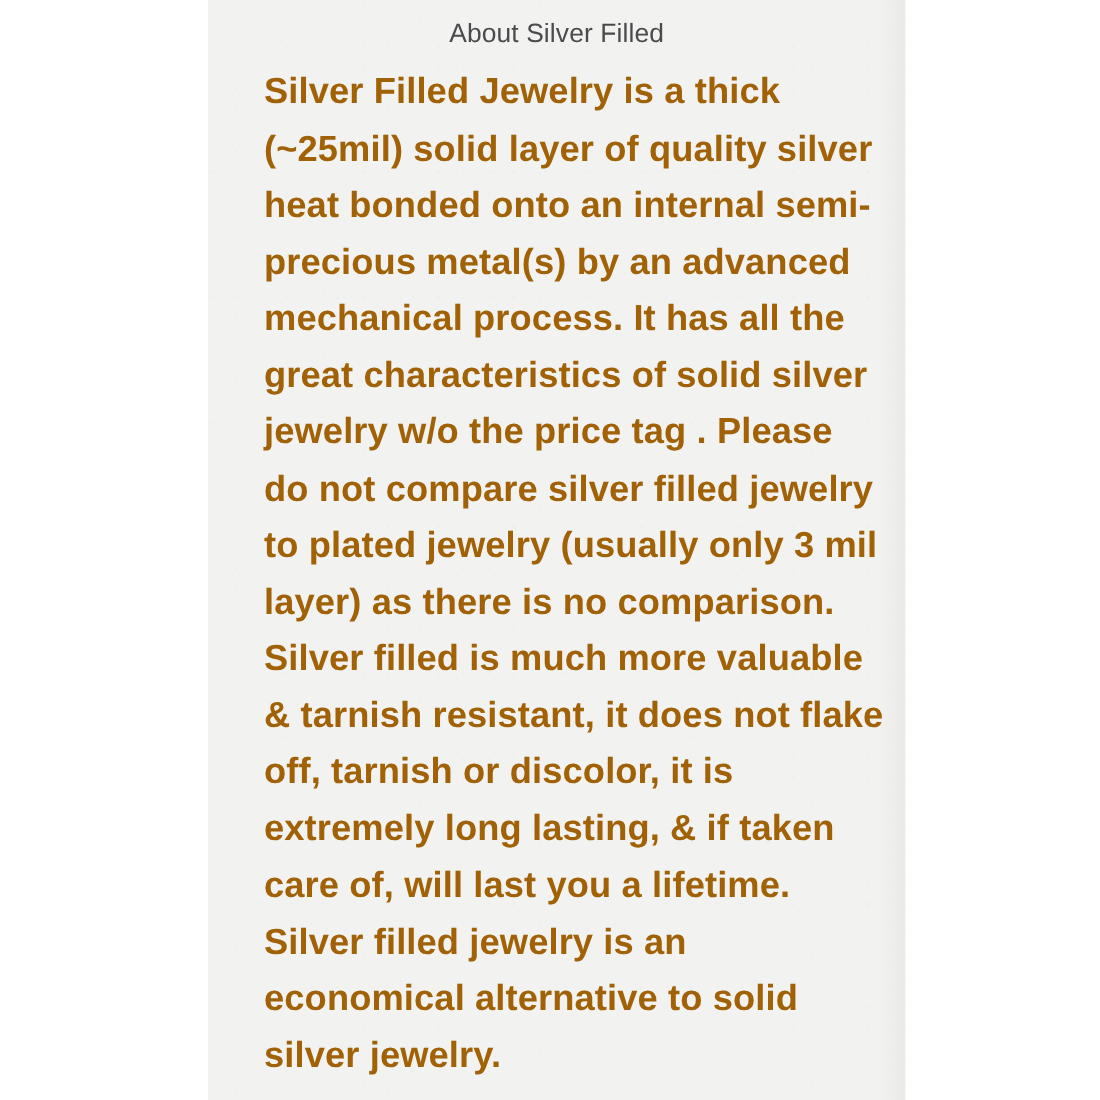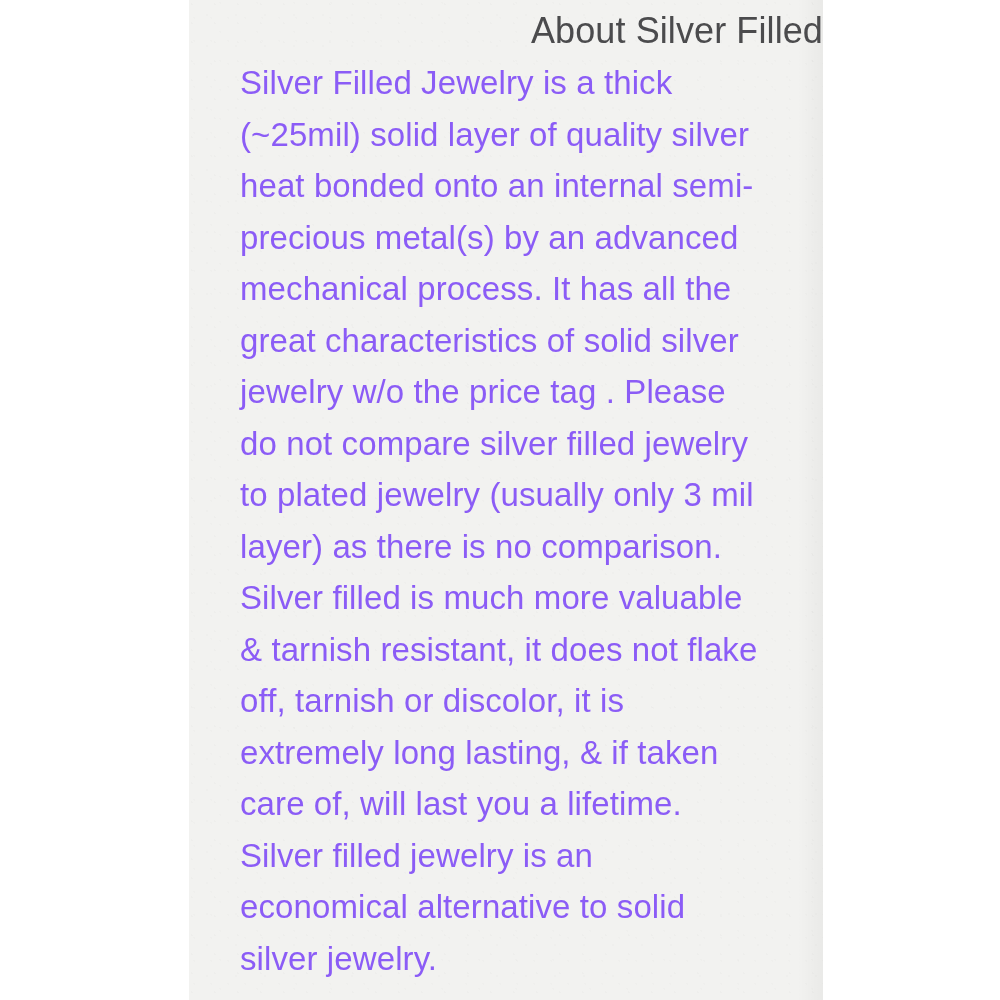--- a/index.html
+++ b/index.html
@@ -51,38 +51,38 @@
     top: 0;
     width: 634px;
     height: 1000px;
   }
 
   .doc-title {
     position: absolute;
     left: 0;
     top: 9px;
     width: 634px;
-    text-align: right;
-    font-size: 36px;
+    text-align: center;
+    font-size: 24px;
     line-height: 44px;
     color: #4b4b4d;
     letter-spacing: 0.1px;
     font-weight: 400;
   }
 
   .doc-body {
     position: absolute;
     left: 51px;
     top: 57px;
     width: 590px;
     font-size: 33px;
     line-height: 51.5px;
-    color: #8b5cf6;
+    color: #a16207;
     letter-spacing: 0.1px;
-    font-weight: 400;
+    font-weight: 700;
     white-space: pre-wrap;
     word-break: normal;
   }
 </style>
 </head>
 <body>
 
 <div id="page">
 
   <div class="paper">

